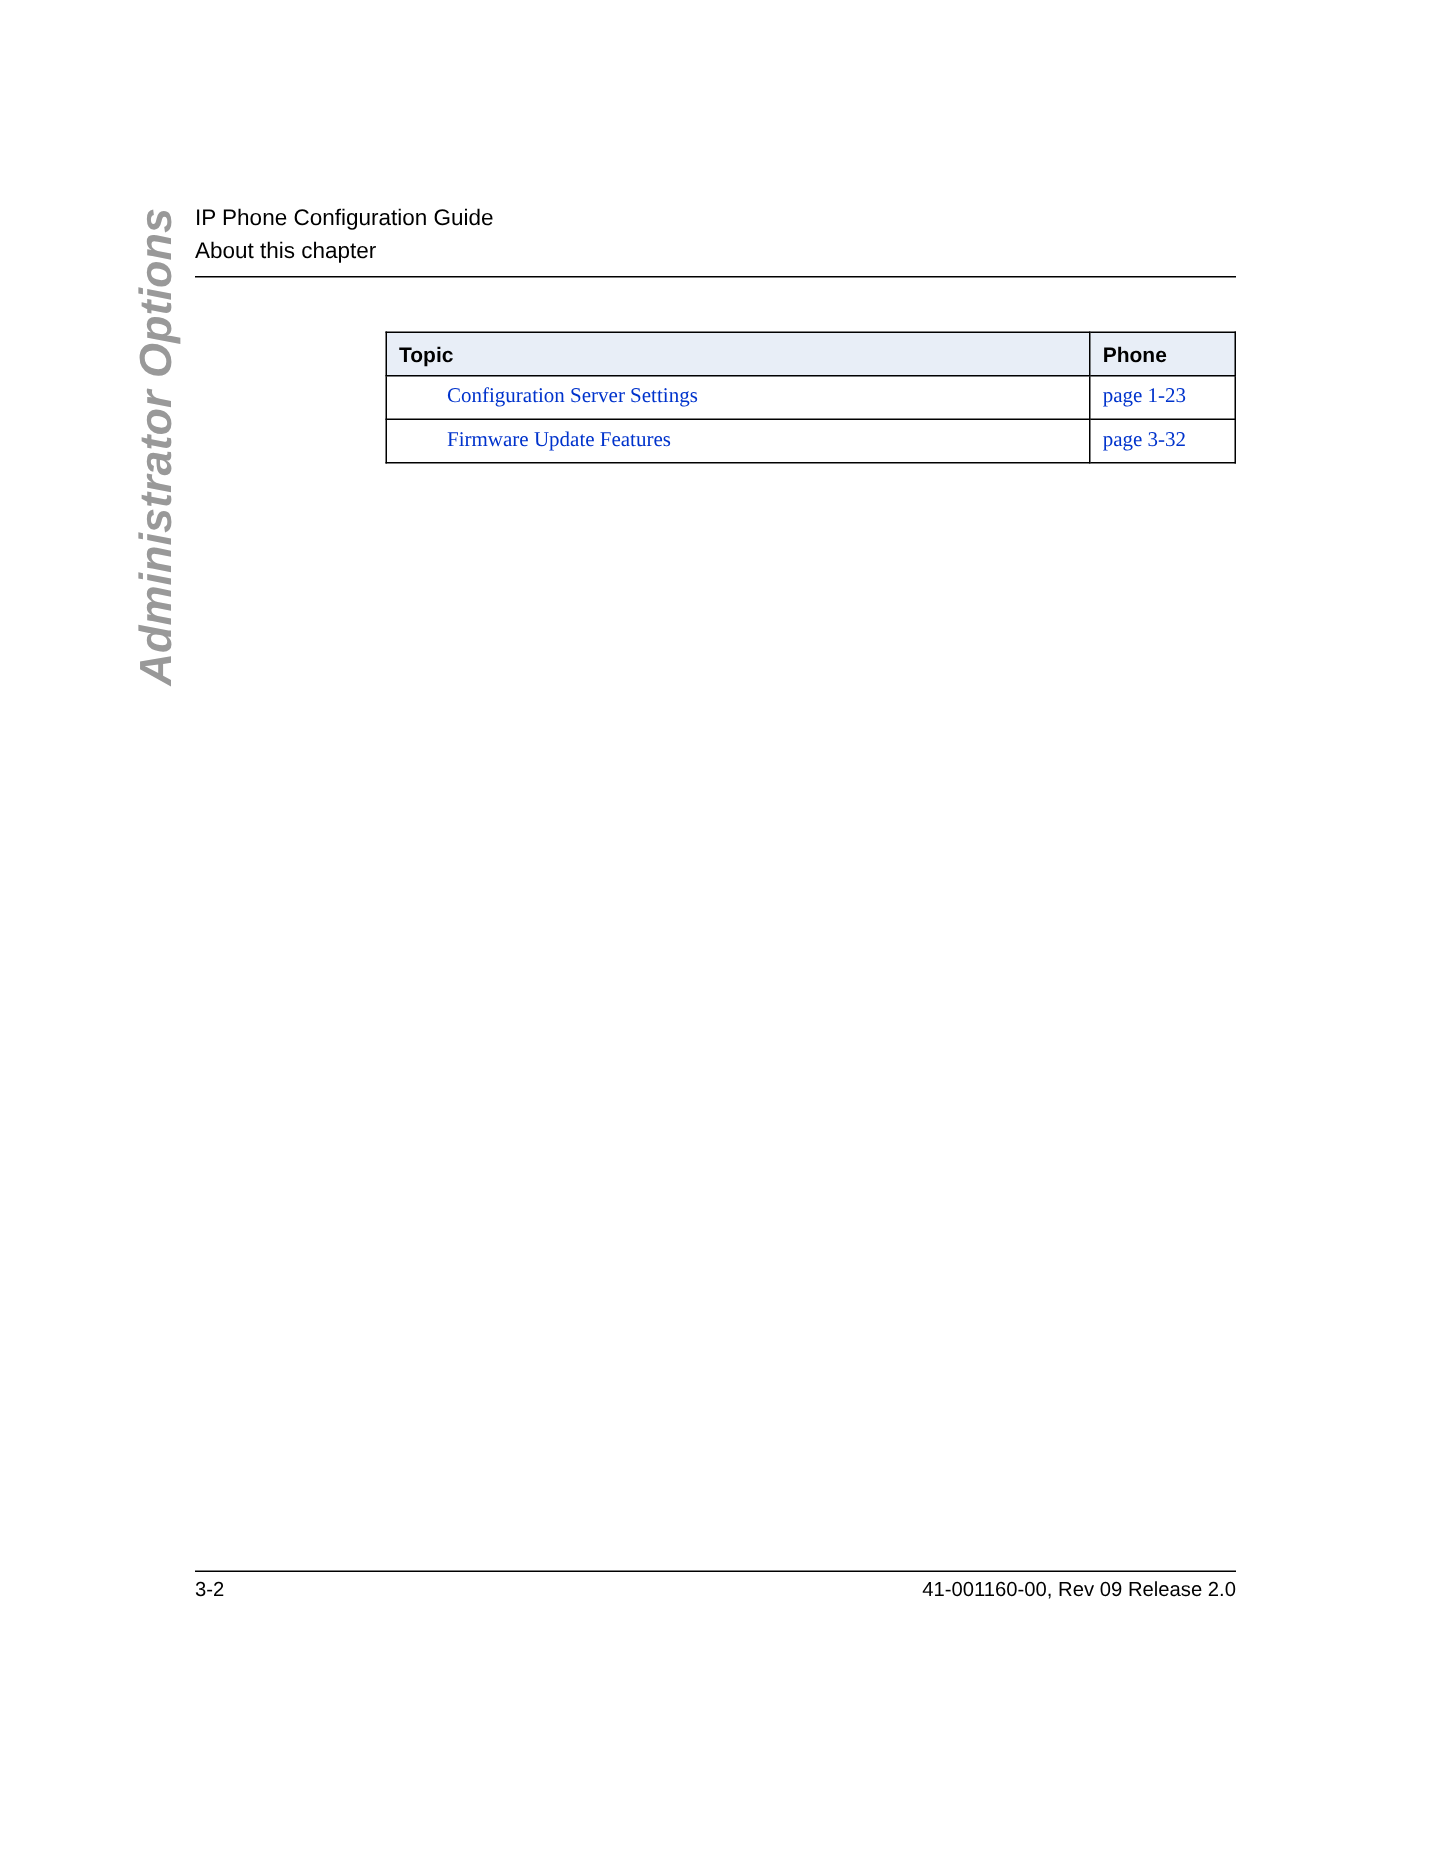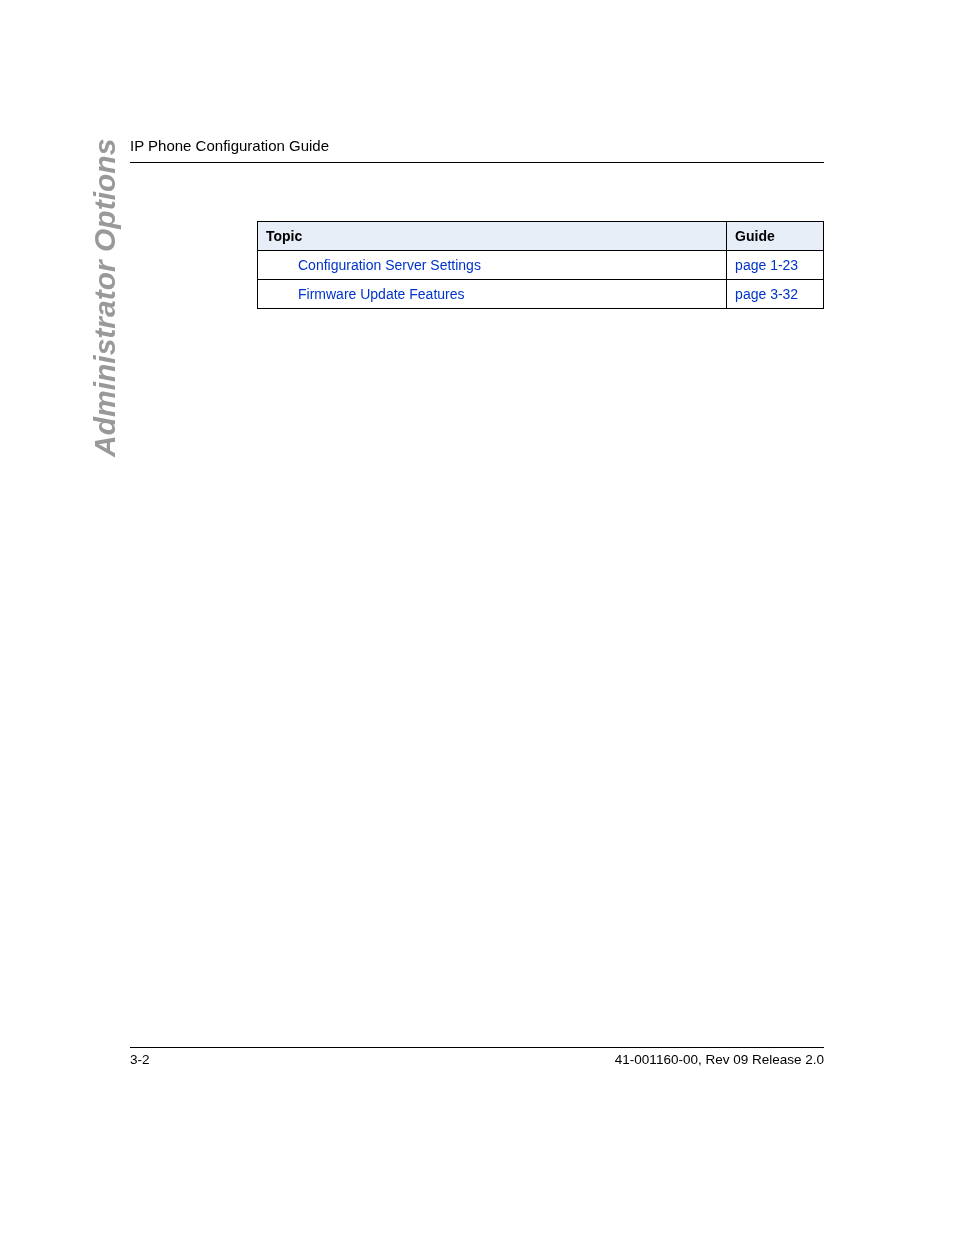--- a/index.html
+++ b/index.html
@@ -71,20 +71,21 @@
     }
     .content-table th.col-topic {
       width: 470px;
     }
     .content-table th.col-page {
       width: 97px;
     }
     .content-table td {
       font-size: 14px;
       padding: 6px 8px;
+      font-family: Liberation Serif, serif;
     }
     .content-table td.topic-cell {
       padding-left: 40px;
     }
     .content-table td.topic-cell a,
     .content-table td.page-cell a {
       color: #0033cc;
       text-decoration: none;
     }
     .footer {
@@ -106,30 +107,31 @@
       color: #000;
     }
   </style>
 </head>
 <body>
 
 <div class="page-container">
 
   <div class="header">
     <div class="header-text">IP Phone Configuration Guide</div>
+    <div class="header-text">About this chapter</div>
     <hr class="header-rule">
   </div>
 
   <div class="side-tab">Administrator Options</div>
 
   <table class="content-table">
     <thead>
       <tr>
         <th class="col-topic">Topic</th>
-        <th class="col-page">Guide</th>
+        <th class="col-page">Phone</th>
       </tr>
     </thead>
     <tbody>
       <tr>
         <td class="topic-cell">
           <a href="#">Configuration Server Settings</a>
         </td>
         <td class="page-cell">
           <a href="#">page 1-23</a>
         </td>

